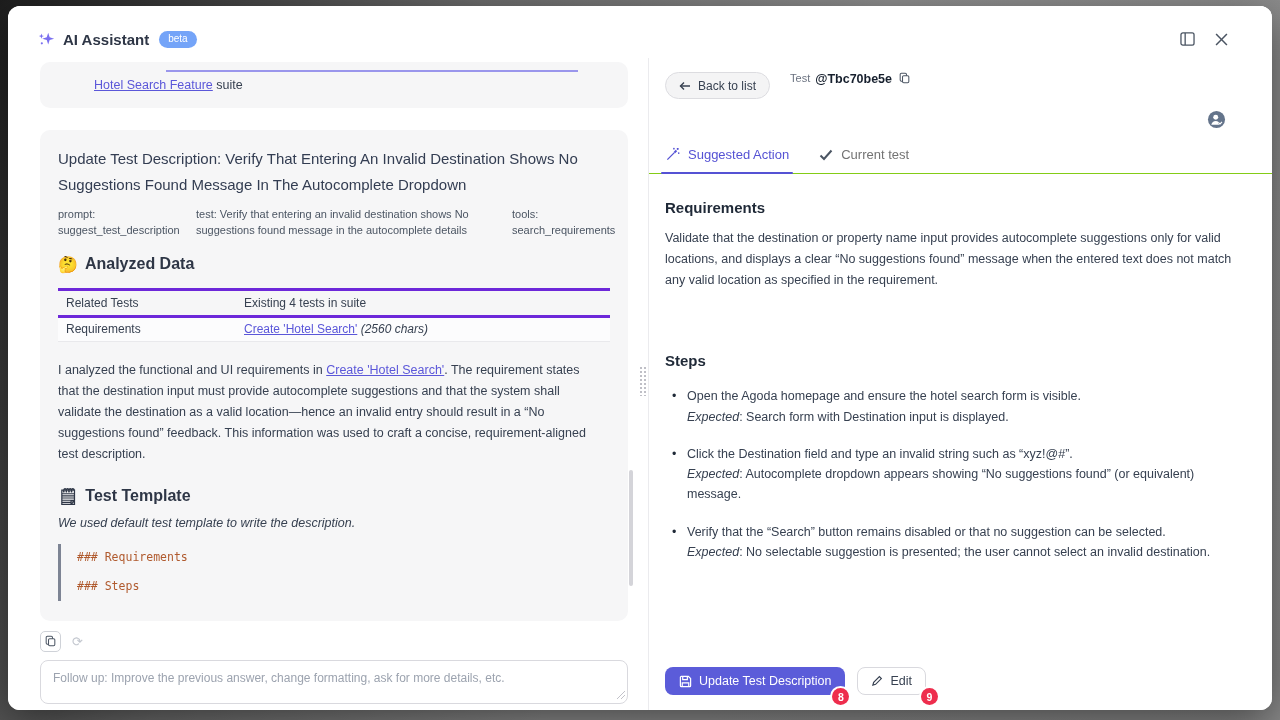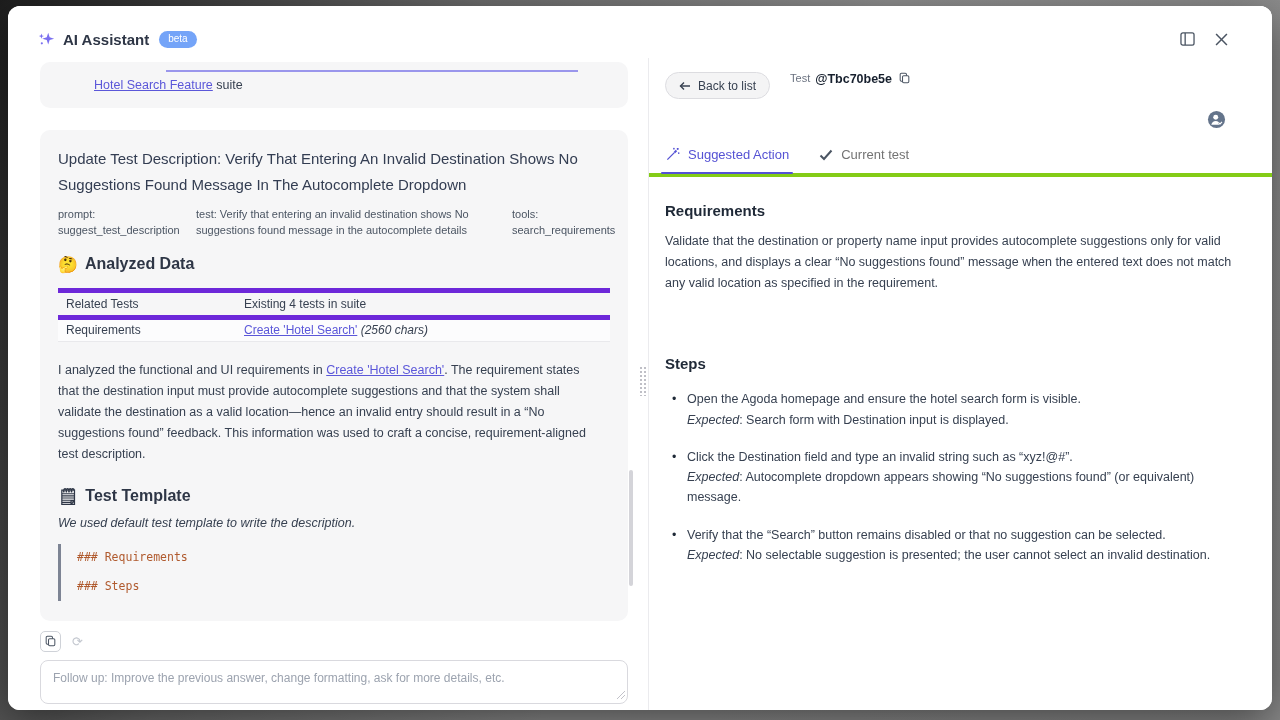--- a/index.html
+++ b/index.html
@@ -31,21 +31,21 @@
   a.lnk { color:#5b57d9; text-decoration:underline; cursor:pointer; }
 
   .ans-card { margin-top:22px; padding:16px 18px 20px; }
   .ans-title { font-size:15px; font-weight:normal; color:#333d52; line-height:1.72; max-width:520px; }
   .meta { margin-top:8px; display:grid; grid-template-columns:122px 300px 1fr; gap:16px;
     font-size:11px; color:#4b5563; line-height:1.5; }
   .h-emoji { margin-top:16px; font-size:16px; font-weight:bold; color:#2e3646;
     display:flex; align-items:center; gap:7px; }
   .tbl { margin-top:14px; font-size:12px; color:#374151; }
   .tbl-row { display:flex; align-items:center; min-height:27px; padding:0 8px;
-    border-top:5px solid #6d28d9; }
+    border-top:3px solid #6d28d9; }
   .tbl-row:last-child { background:#fcfcfd; border-bottom:1px solid #e9e9ec; }
   .tbl-label { width:178px; flex:none; }
   .note-it { font-style:italic; }
   .analysis { margin-top:18px; font-size:12.5px; color:#374151; line-height:1.68; max-width:540px; }
   .tmpl-note { margin-top:10px; font-style:italic; font-size:12.5px; color:#374151; }
   .code-quote { margin-top:14px; border-left:3px solid #7d8494; padding:6px 0 8px 16px; }
   .code-line { font-family:"DejaVu Sans Mono", monospace; font-size:11.5px; color:#b05a2e; }
   .code-line + .code-line { margin-top:15px; }
 
   .msg-tools { margin-top:10px; display:flex; gap:6px; align-items:center; }
@@ -78,21 +78,21 @@
   .r-top { display:flex; align-items:flex-start; }
   .back-btn { display:inline-flex; align-items:center; gap:7px; height:27px;
     background:#f4f4f5; border:1px solid #dcdce0; border-radius:15px; padding:0 13px;
     font-size:12px; color:#374151; cursor:pointer; }
   .test-label { margin-left:20px; font-size:11px; color:#6b7280; }
   .test-id { margin-left:5px; font-size:12.5px; font-weight:bold; color:#17202e; }
   .copy-sm { margin-left:7px; color:#4b5563; cursor:pointer; display:flex; }
   .avatar { position:absolute; right:46px; top:104px; }
 
   .tabbar { margin:48px -40px 0 -16px; padding:0 40px 0 16px; display:flex; gap:30px;
-    border-bottom:4px solid #84cc16;align-items:center; }
+    border-bottom:1px solid #84cc16;align-items:center; }
   .tab { display:inline-flex; align-items:center; gap:8px; font-size:13px;
     padding-bottom:11px; cursor:pointer; position:relative; color:#737373; }
   .tab.active { color:#5552d4; }
   .tab.active::after { content:""; position:absolute; left:-4px; right:-4px; bottom:-1px;
     height:2px; background:#5552d4; border-radius:1px; }
 
   .r-h3 { font-size:15px; font-weight:bold; color:#1f2937; }
   .req-head { margin-top:25px; }
   .req-body { margin-top:12px; font-size:12.5px; color:#374151; line-height:1.66; max-width:576px; }
   .steps-head { margin-top:62px; }
@@ -318,15 +318,37 @@
       </div>
       <div class="step">
         <span class="bullet">•</span>
         <span>
           <span>Verify that the “Search” button remains disabled or that no suggestion can be selected.</span><br>
           <span class="exp-lbl">Expected</span><span>: No selectable suggestion is presented; the user cannot select an invalid destination.</span>
         </span>
       </div>
     </div>
 
+    <div class="r-actions">
+      <span class="btn btn-primary">
+        <span>
+          <svg width="13" height="13" viewBox="0 0 14 14" fill="none" stroke="#fff" stroke-width="1.3">
+            <path d="M1.5 2.5a1 1 0 0 1 1-1h7.6l2.4 2.4v7.6a1 1 0 0 1-1 1h-9a1 1 0 0 1-1-1z"></path>
+            <path d="M4 1.5v3.5h5V1.5"></path>
+              <path d="M3.5 12.5V8.5h7v4"></path>
+          </svg>
+        </span>
+        <span>Update Test Description</span>
+        <span class="num-badge b8">8</span>
+      </span>
+      <span class="btn btn-white btn-edit">
+        <span>
+          <svg width="12" height="12" viewBox="0 0 13 13" fill="none" stroke="#374151" stroke-width="1.3">
+            <path d="M2 11l.9-3 6.2-6.2 2.1 2.1L5 10.1 2 11z"></path>
+          </svg>
+        </span>
+        <span>Edit</span>
+        <span class="num-badge b9">9</span>
+      </span>
+    </div>
   </div>
 
 </div>
 
 </body></html>

